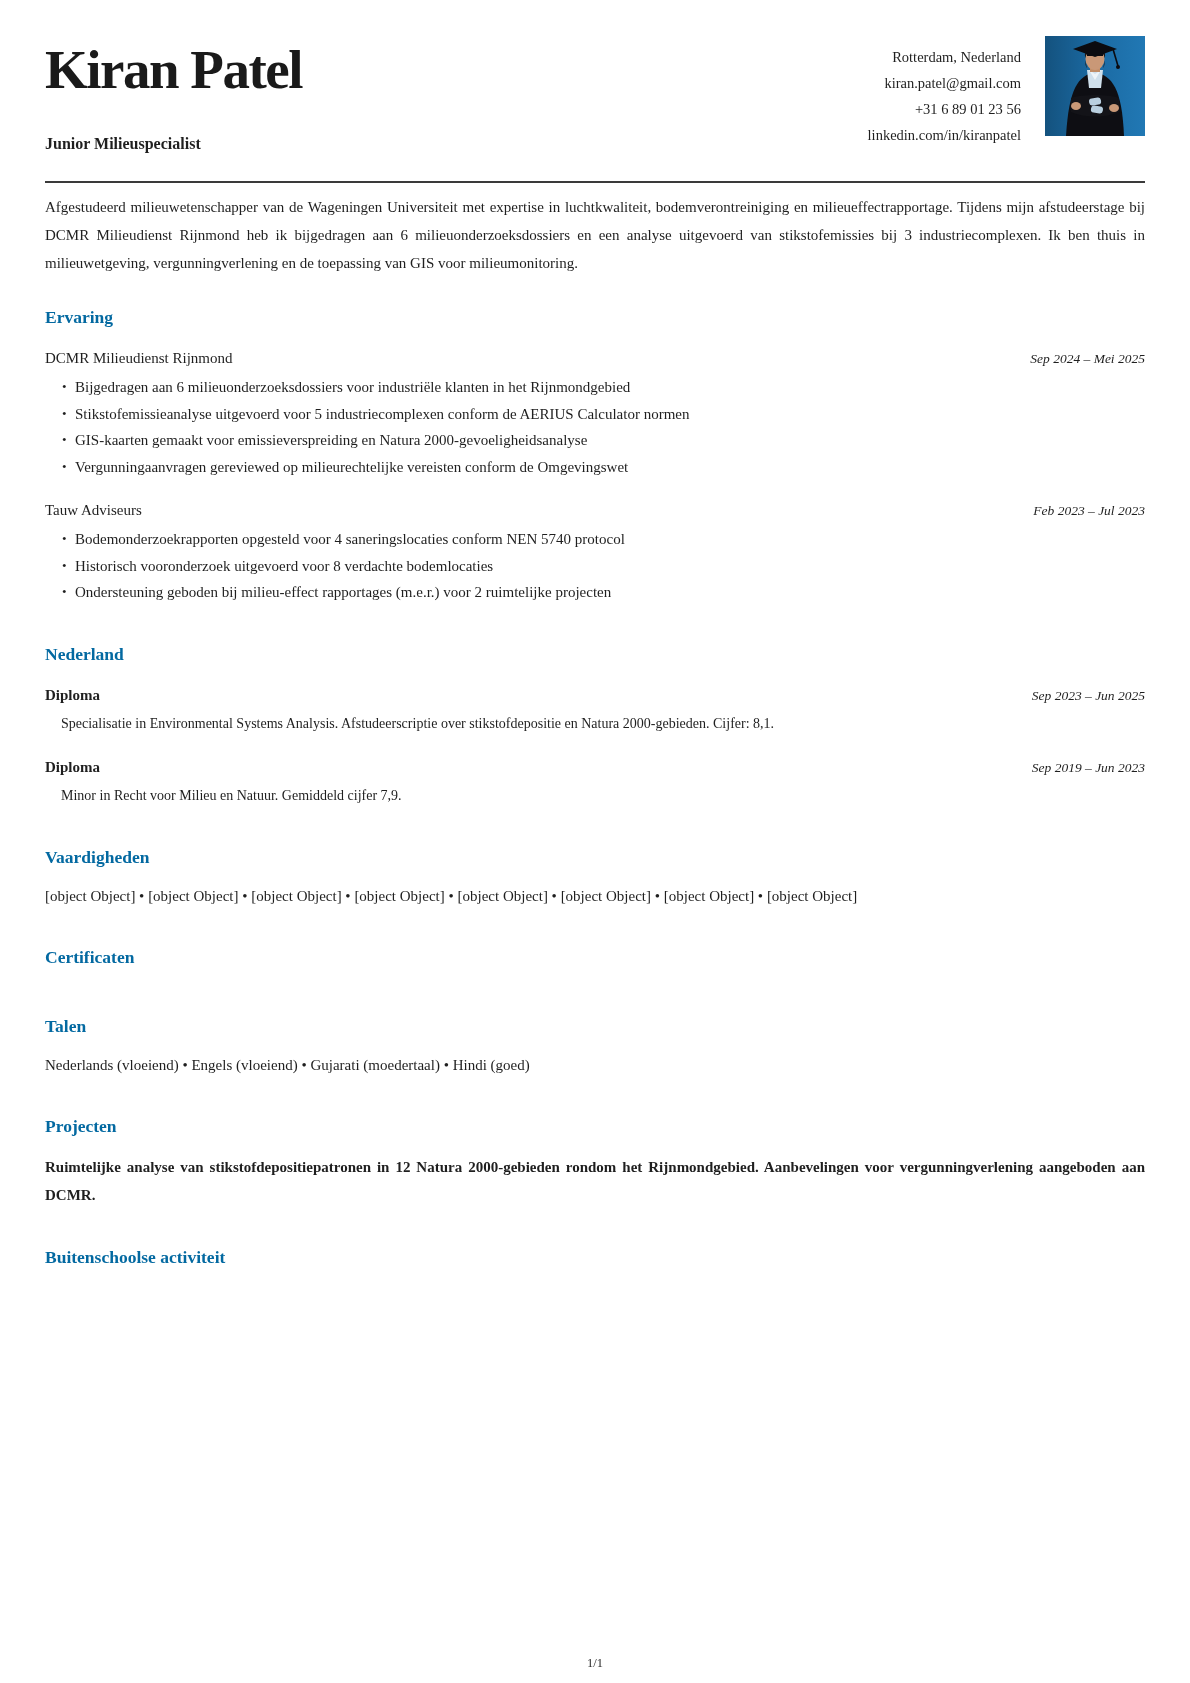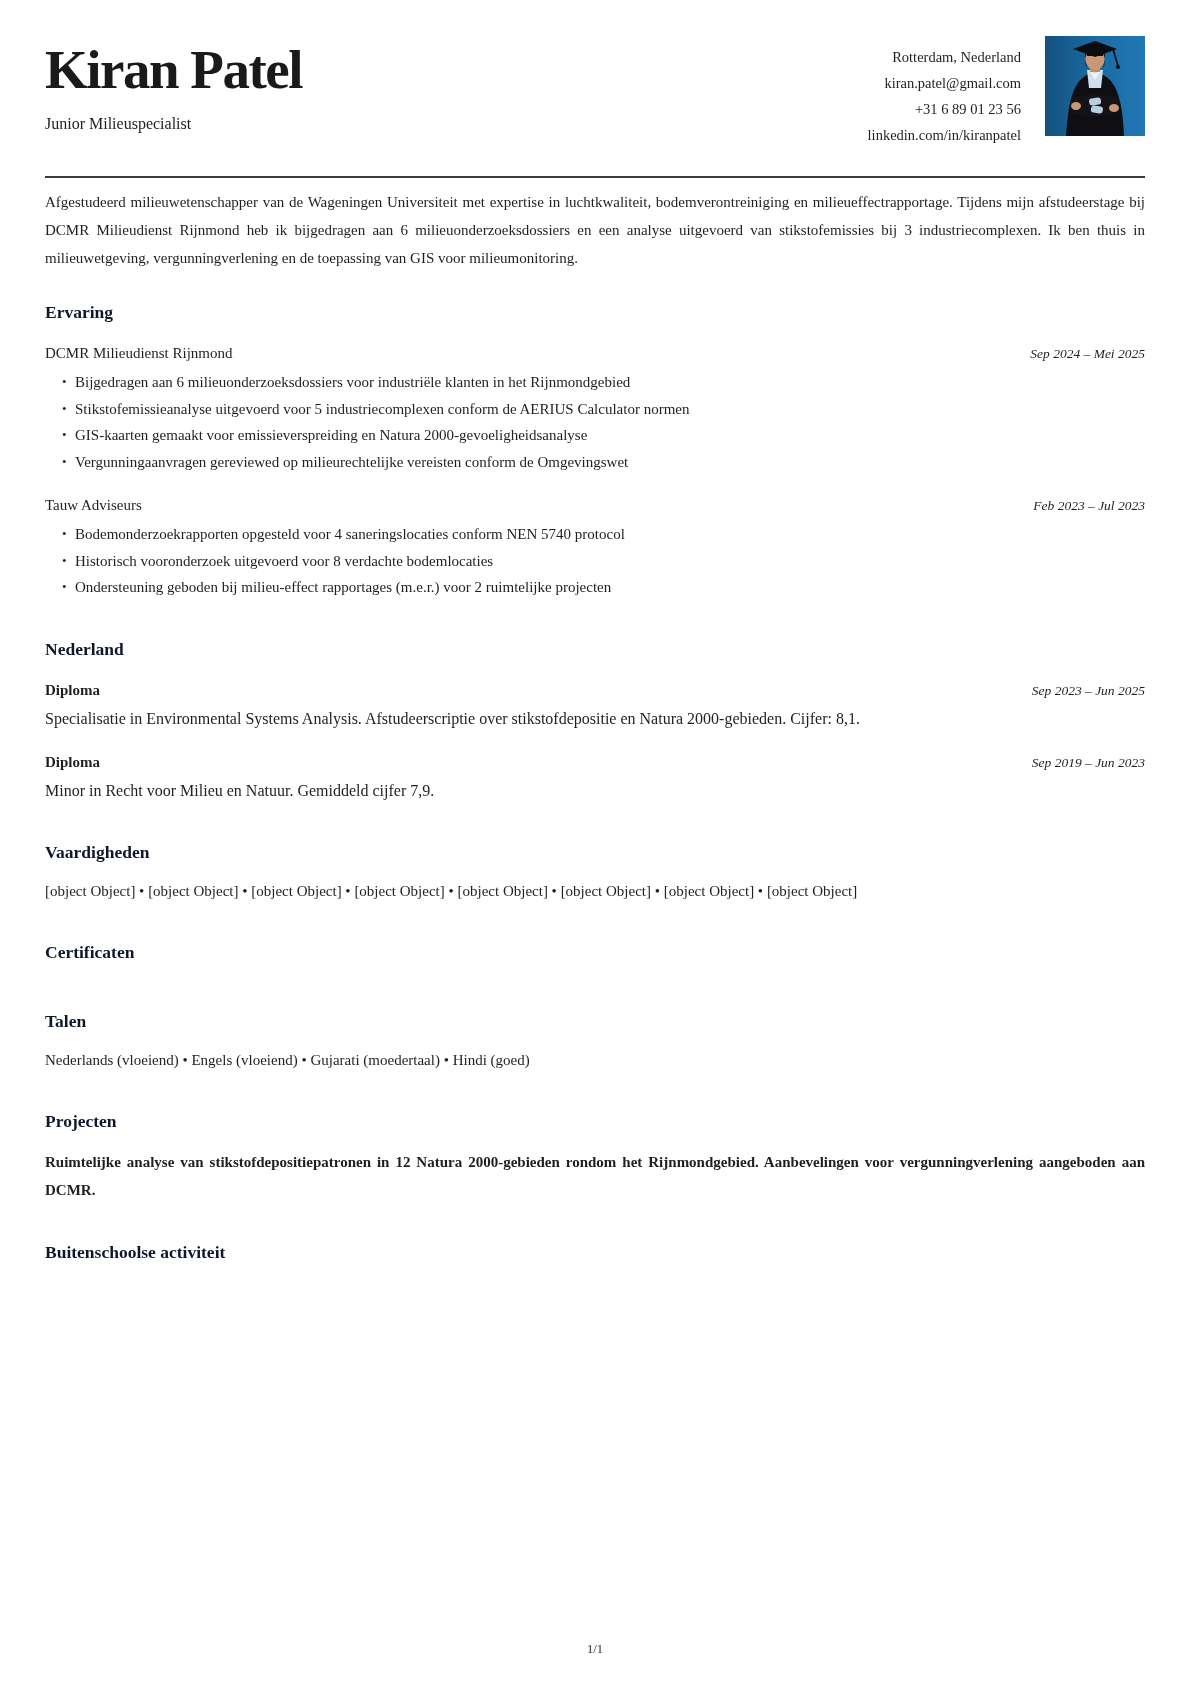--- a/index.html
+++ b/index.html
@@ -21,60 +21,60 @@
   .header { display: flex; justify-content: space-between; align-items: flex-start; }
   .header-left { padding-top: 4px; }
   .name {
     margin: 0;
     font-size: 55px;
     font-weight: bold;
     letter-spacing: -1.5px;
     line-height: 1.08;
     color: #1a1a1a;
   }
-  .job-title { margin-top: 16px; font-size: 16px; font-weight: normal; }
+  .job-title { margin-top: 36px; font-size: 16px; font-weight: bold; }
   .header-right { display: flex; align-items: flex-start; gap: 24px; }
   .contact { text-align: right; font-size: 14.5px; line-height: 26px; padding-top: 8px; }
   .photo-frame { width: 100px; height: 100px; flex: 0 0 auto; overflow: hidden; }
   .photo-frame svg { display: block; }
 
   .rule { border: none; border-top: 2.5px solid #3a3a3a; margin: 28px 0 0 0; }
 
   
   .summary { margin: 10px 0 0 0; font-size: 15px; line-height: 28px; text-align: justify; }
 
-  h2.section-heading { margin: 38px 0 0 0; font-size: 17.5px; font-weight: bold; color: #0f172a; }
+  h2.section-heading { margin: 38px 0 0 0; font-size: 17.5px; font-weight: bold; color: #0369a1; }
   h2.section-heading.tight { margin-top: 30px; }
   h2.section-heading.after-empty { margin-top: 48px; }
 
   .entry { margin-top: 22px; }
   .entry-head { display: flex; justify-content: space-between; align-items: baseline; }
   .org-name { font-size: 15px; }
   .degree-name { font-size: 15px; font-weight: bold; }
   .date-range { font-size: 13.5px; font-style: italic; white-space: nowrap; }
 
   ul.bullets { list-style: none; margin: 7px 0 0 0; padding: 0 0 0 30px; }
   ul.bullets li { position: relative; font-size: 15px; line-height: 26.5px; }
   ul.bullets li::before {
     content: "\2022";
     position: absolute;
     left: -13px;
     font-size: 13px;
   }
 
-  .entry-desc { margin: 7px 0 0 0; font-size: 16px; line-height: 26px; }
+  .entry-desc { margin: 7px 0 0 16px; font-size: 14px; line-height: 26px; }
 
   .inline-list { margin: 15px 0 0 0; font-size: 15px; line-height: 26px; }
   .section-paragraph { margin: 16px 0 0 0; font-size: 15px; line-height: 28px; text-align: justify; font-weight: bold; }
 
   
   .footer {
     position: absolute;
     left: 0; right: 0;
-    bottom: 26px;
+    bottom: 12px;
     text-align: center;
     font-size: 12.5px;
     color: #2b2b2b;
   }
 </style>
 </head>
 <body>
 
 <div class="page">
 

